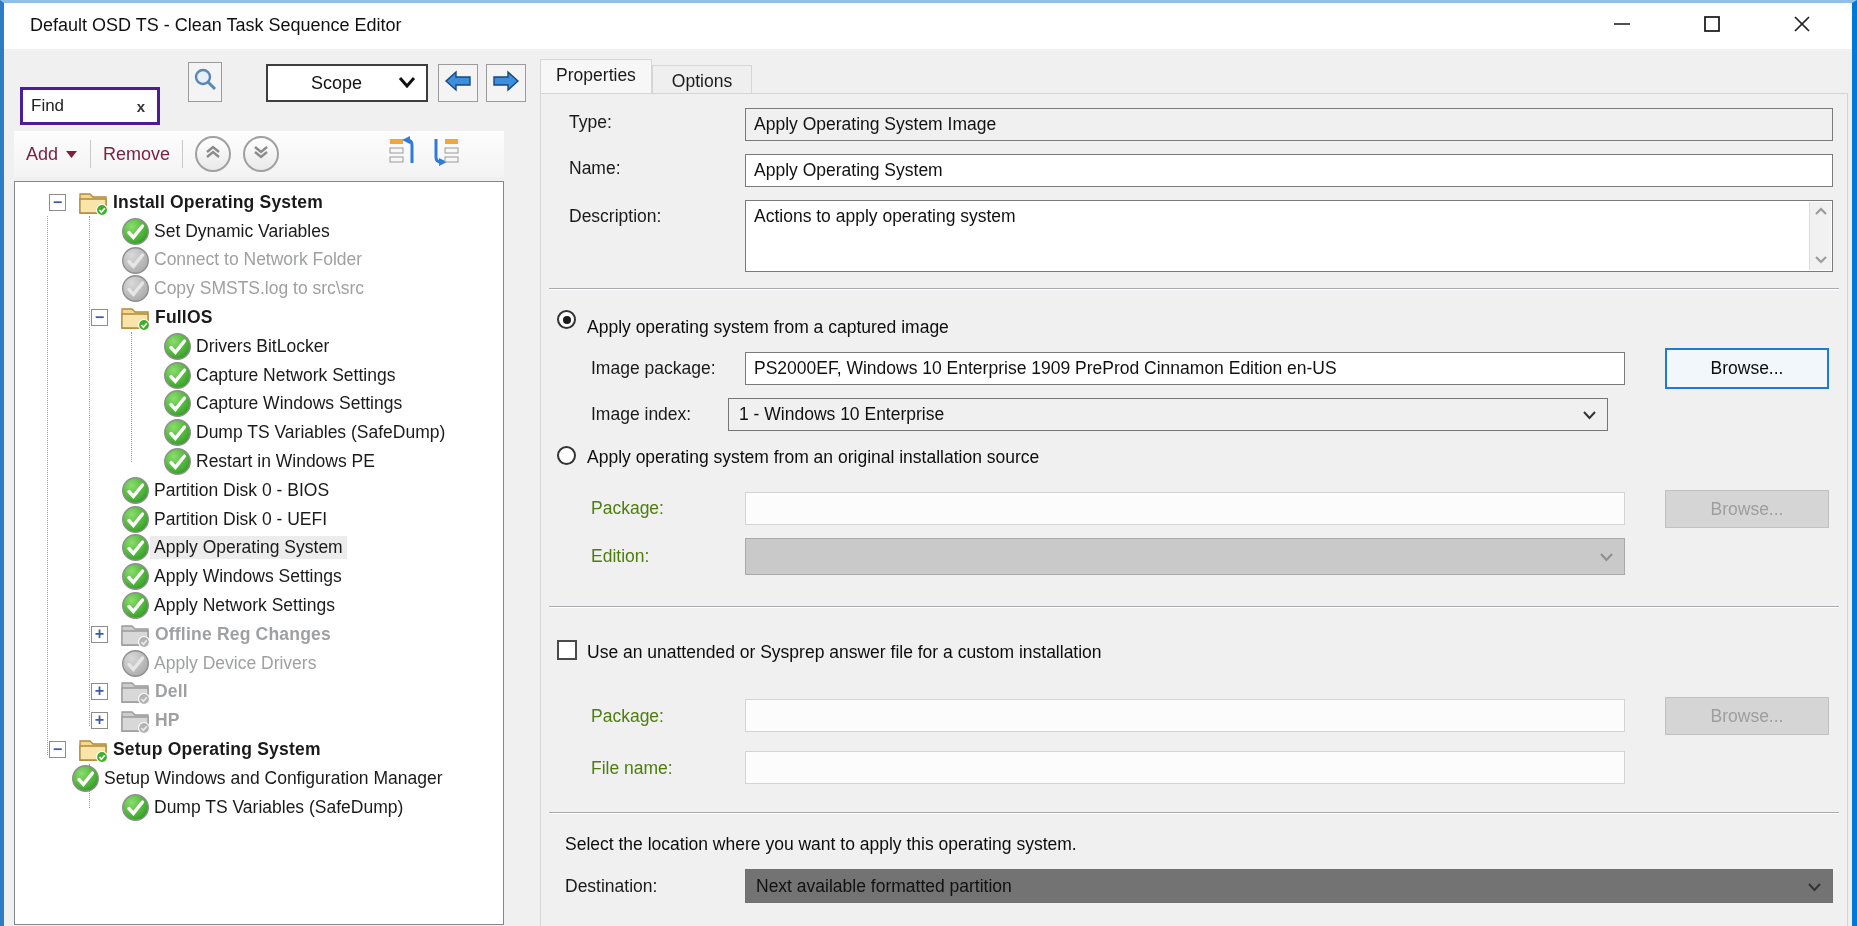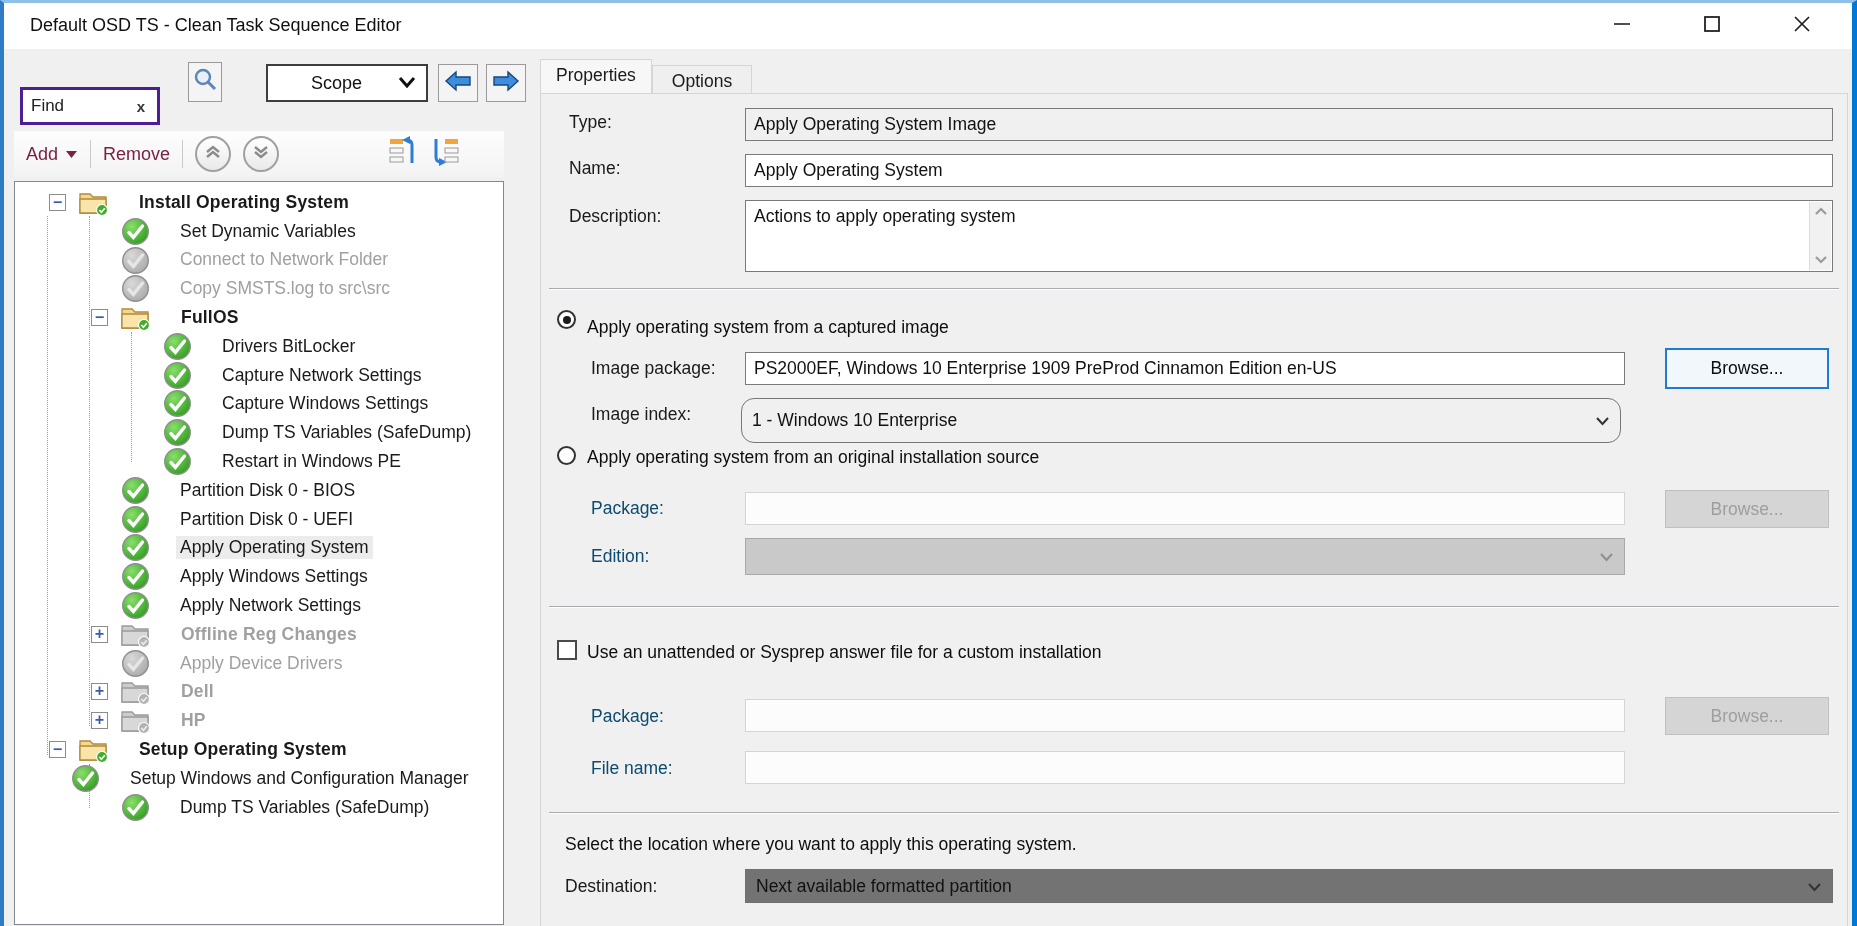--- a/index.html
+++ b/index.html
@@ -26,32 +26,32 @@
   
   #toolbar { position:absolute; left:10px; top:128px; width:490px; height:46px; background:linear-gradient(#fdfdfd,#f3f3f3); display:flex; align-items:center; }
   .tb-label { color:#7b2144; font-size:18px; font-weight:400; }
   .tb-sep { width:1px; height:28px; background:#c9c9c9; margin:0 12px; }
   .circle-btn { width:36px; height:36px; border-radius:50%; border:2px solid #a0a0a0; background:linear-gradient(#ffffff,#e9e9e9); display:flex; align-items:center; justify-content:center; margin-right:12px; }
   
   #tree { position:absolute; left:10px; top:178px; width:490px; height:744px; background:#ffffff; border:1px solid #828790; overflow:hidden; }
   .tree-row { position:relative; height:28.8px; display:flex; align-items:center; white-space:nowrap; }
   .tree-row .expander { width:17px; height:17px; background:#fff; border:1px solid #8c8c8c; display:flex; align-items:center; justify-content:center; font-size:15px; line-height:13px; color:#3a5da8; font-weight:bold; flex:none; font-family:"DejaVu Sans Mono", monospace; }
   .tree-row .t-icon { flex:none; display:flex; align-items:center; }
-  .tree-label { margin-left:26px; padding:1px 4px; font-size:17.5px; }
+  .tree-label { margin-left:0; padding:1px 4px; font-size:17.5px; }
   .tree-label.bold { font-weight:bold; letter-spacing:.2px; }
   .tree-label.disabled { color:#9fa0a2; }
   .tree-label.selected { background:#ececec; }
   .tree-guide { position:absolute; border-left:1px dotted #9a9a9a; width:0; }
   
   .tab { position:absolute; border:1px solid #d5d5d5; border-bottom:none; display:flex; align-items:flex-start; justify-content:center; padding-top:5px; font-size:17.5px; }
   #tab-properties { left:536px; top:56px; width:112px; height:34px; background:#f7f7f7; z-index:3; }
   #tab-options { left:648px; top:62px; width:100px; height:28px; background:#efefef; z-index:1; }
   #pane { position:absolute; left:536px; top:90px; width:1308px; height:836px; background:#f0f0f0; border:1px solid #d5d5d5; z-index:2; }
   .fld-label { position:absolute; font-size:17.5px; color:#1a1a1a; white-space:nowrap; }
-  .fld-label.disabled { color:#0c4a6e; }
+  .fld-label.disabled { color:#4d7c0f; }
   .field { position:absolute; border:1px solid #7a7a7a; background:#fff; display:flex; align-items:center; padding:0 8px; font-size:17.5px; color:#111; white-space:nowrap; overflow:hidden;text-align:right; }
   .field.readonly { background:#f0f0f0; }
   .field.disabled { background:#fcfcfc; border-color:#d4d4d4; }
   .dropdown { position:absolute; border:1px solid #767676; background:#f0f0f0; display:flex; align-items:center; padding:0 10px; font-size:17.5px; color:#111; }
   .dropdown .dd-chevron { margin-left:auto; color:#333; font-size:15px; }
   .dropdown.disabled { background:#c9c9c9; border-color:#a9a9a9; }
   .dropdown.disabled .dd-chevron { color:#8e8e8e; }
   .btn { position:absolute; display:flex; align-items:center; justify-content:center; font-size:17.5px; }
   .btn.browse-active { background:#f2f7fc; border:2px solid #1f7ad4; color:#0d0d0d; }
   .btn.browse-disabled { background:#d5d5d5; border:1px solid #c0c0c0; color:#9e9e9e; }
@@ -544,21 +544,21 @@
 
     <div class="fld-label" style="left:50px; top:264px;">Image package:</div>
     <div class="field" style="left:204px; top:258px; width:880px; height:33px;">
       <span>PS2000EF, Windows 10 Enterprise 1909 PreProd  Cinnamon Edition en-US</span>
     </div>
     <div class="btn browse-active" style="left:1124px; top:254px; width:164px; height:41px;">
       <span>Browse...</span>
     </div>
 
     <div class="fld-label" style="left:50px; top:310px;">Image index:</div>
-    <div class="dropdown" style="left:200px; top:304px; width:880px; height:45px;border-radius:13px;">
+    <div class="dropdown" style="left:187px; top:304px; width:880px; height:33px;">
       <span>1 - Windows 10 Enterprise</span>
       <span class="dd-chevron">
         <svg width="15" height="10" viewBox="0 0 15 10">
             <path d="M2 2 L7.5 8 L13 2" fill="none" stroke="#333" stroke-width="2"></path>
           </svg>
       </span>
     </div>
 
     <div class="radio" style="left:16px; top:352px;"></div>
     <div class="section-label" style="left:46px; top:353px;">Apply operating system from an original installation source</div>

